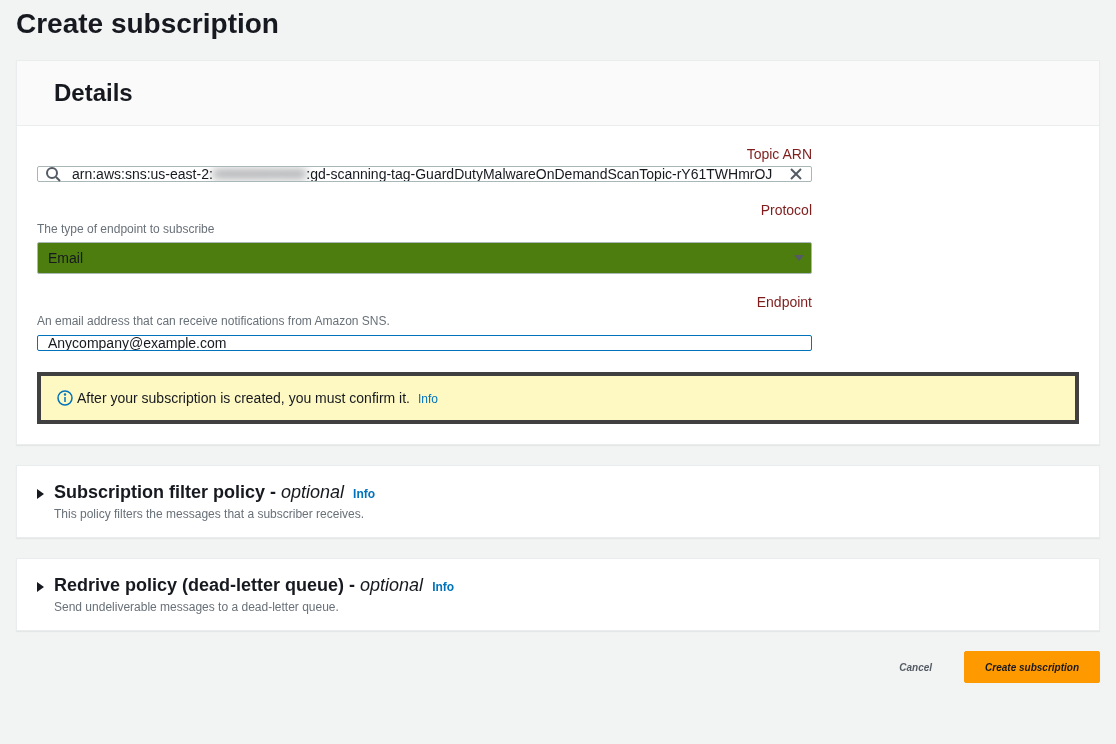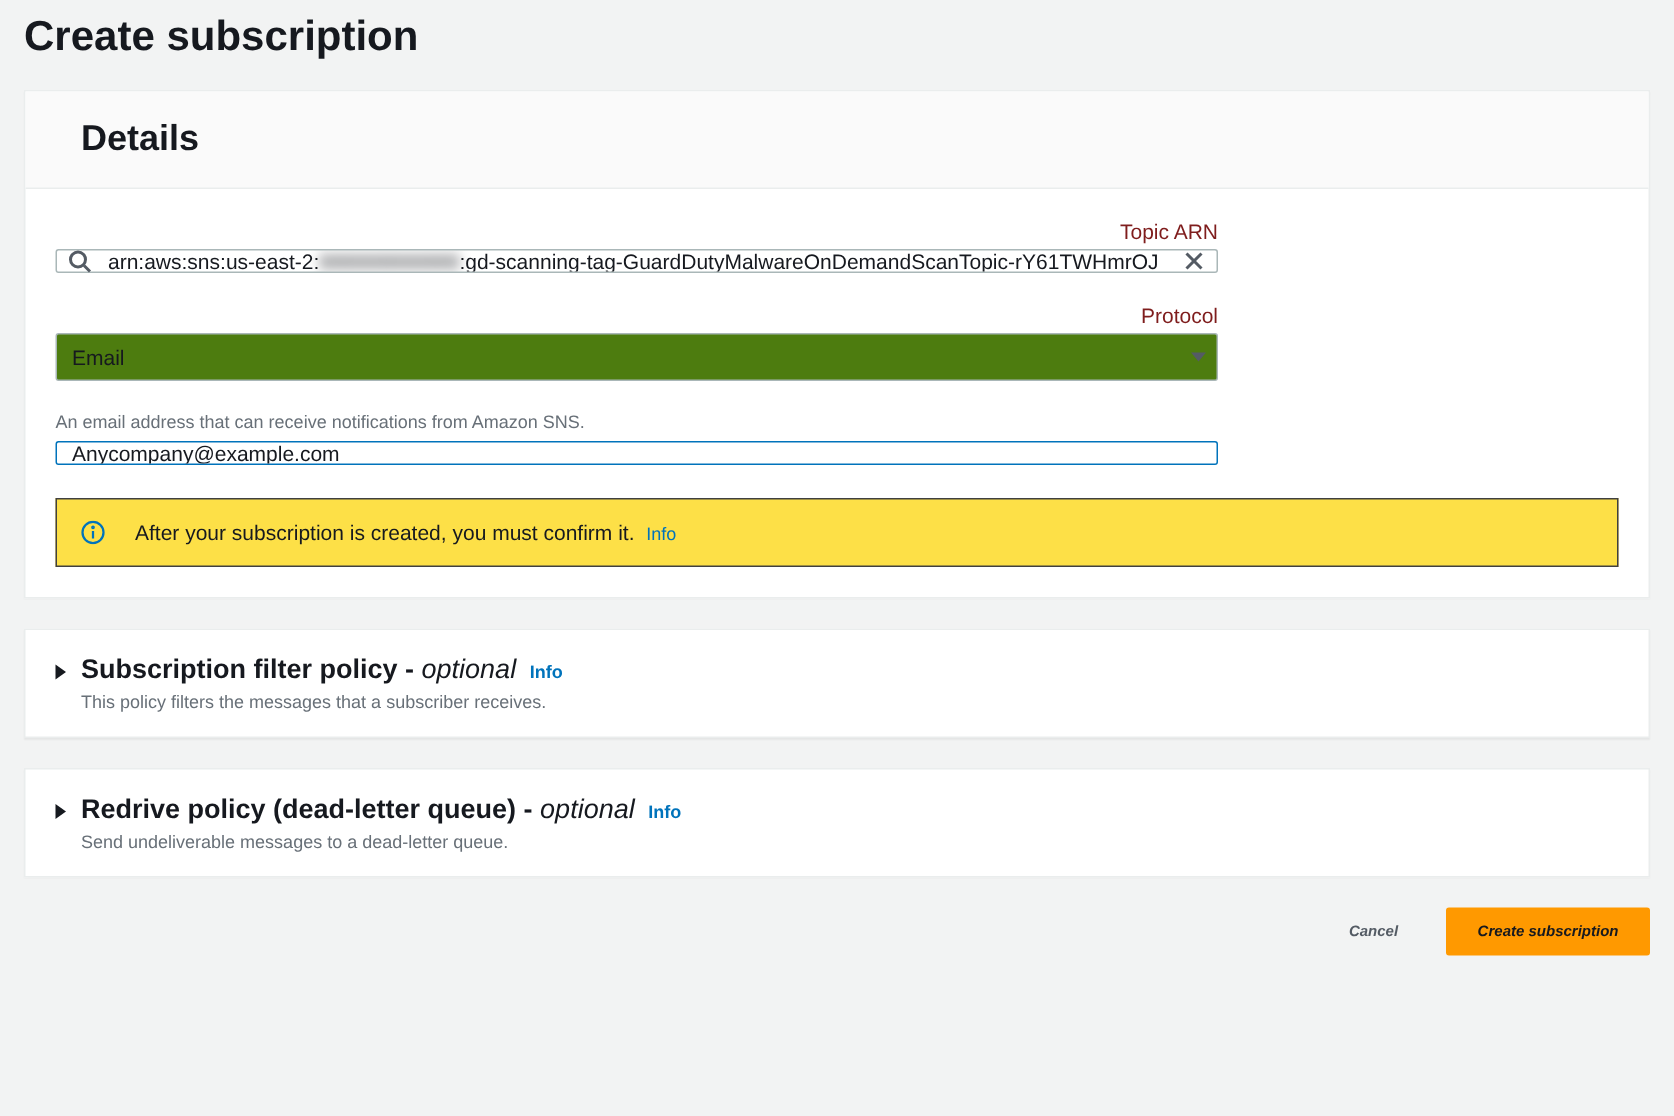--- a/index.html
+++ b/index.html
@@ -119,26 +119,26 @@
       height: 0;
       border-left: 5px solid transparent;
       border-right: 5px solid transparent;
       border-top: 6px solid #545b64;
     }
     .blurred-span {
       filter: blur(4px);
       user-select: none;
     }
     .info-box {
-      border: 1px solid #404040;
-      background: #fde047;
+      border: 4px solid #404040;
+      background: #fef9c3;
       padding: 14px 16px;
       display: flex;
       align-items: center;
-      gap: 20px;
+      gap: 4px;
       margin-top: 20px;
     }
     .info-icon-svg {
       width: 16px; height: 16px; flex-shrink: 0; color: #0073bb;
     }
     .info-box-text {
       font-size: 14px;
       color: #16191f;
     }
     .info-link {
@@ -237,29 +237,31 @@
           </div>
           <svg class="clear-icon" viewBox="0 0 16 16" fill="none" stroke="currentColor" stroke-width="2">
             <line x1="3" y1="3" x2="13" y2="13"></line>
             <line x1="13" y1="3" x2="3" y2="13"></line>
           </svg>
         </div>
       </div>
 
       <div class="field-group">
         <label class="field-label">Protocol</label>
+        <div class="field-hint">The type of endpoint to subscribe</div>
         <div class="select-wrap">
           <div class="select-display">
             <span>Email</span>
           </div>
           <div class="select-caret"></div>
         </div>
       </div>
 
       <div class="field-group">
+        <label class="field-label">Endpoint</label>
         <div class="field-hint">An email address that can receive notifications from Amazon SNS.</div>
         <input type="text" class="input-text endpoint" value="Anycompany@example.com" style="">
       </div>
 
       <div class="info-box">
         <svg class="info-icon-svg" viewBox="0 0 16 16" fill="none" stroke="currentColor" stroke-width="1.5">
           <circle cx="8" cy="8" r="7"></circle>
           <line x1="8" y1="7" x2="8" y2="12"></line>
           <circle cx="8" cy="4.5" r="0.5" fill="currentColor"></circle>
         </svg>

